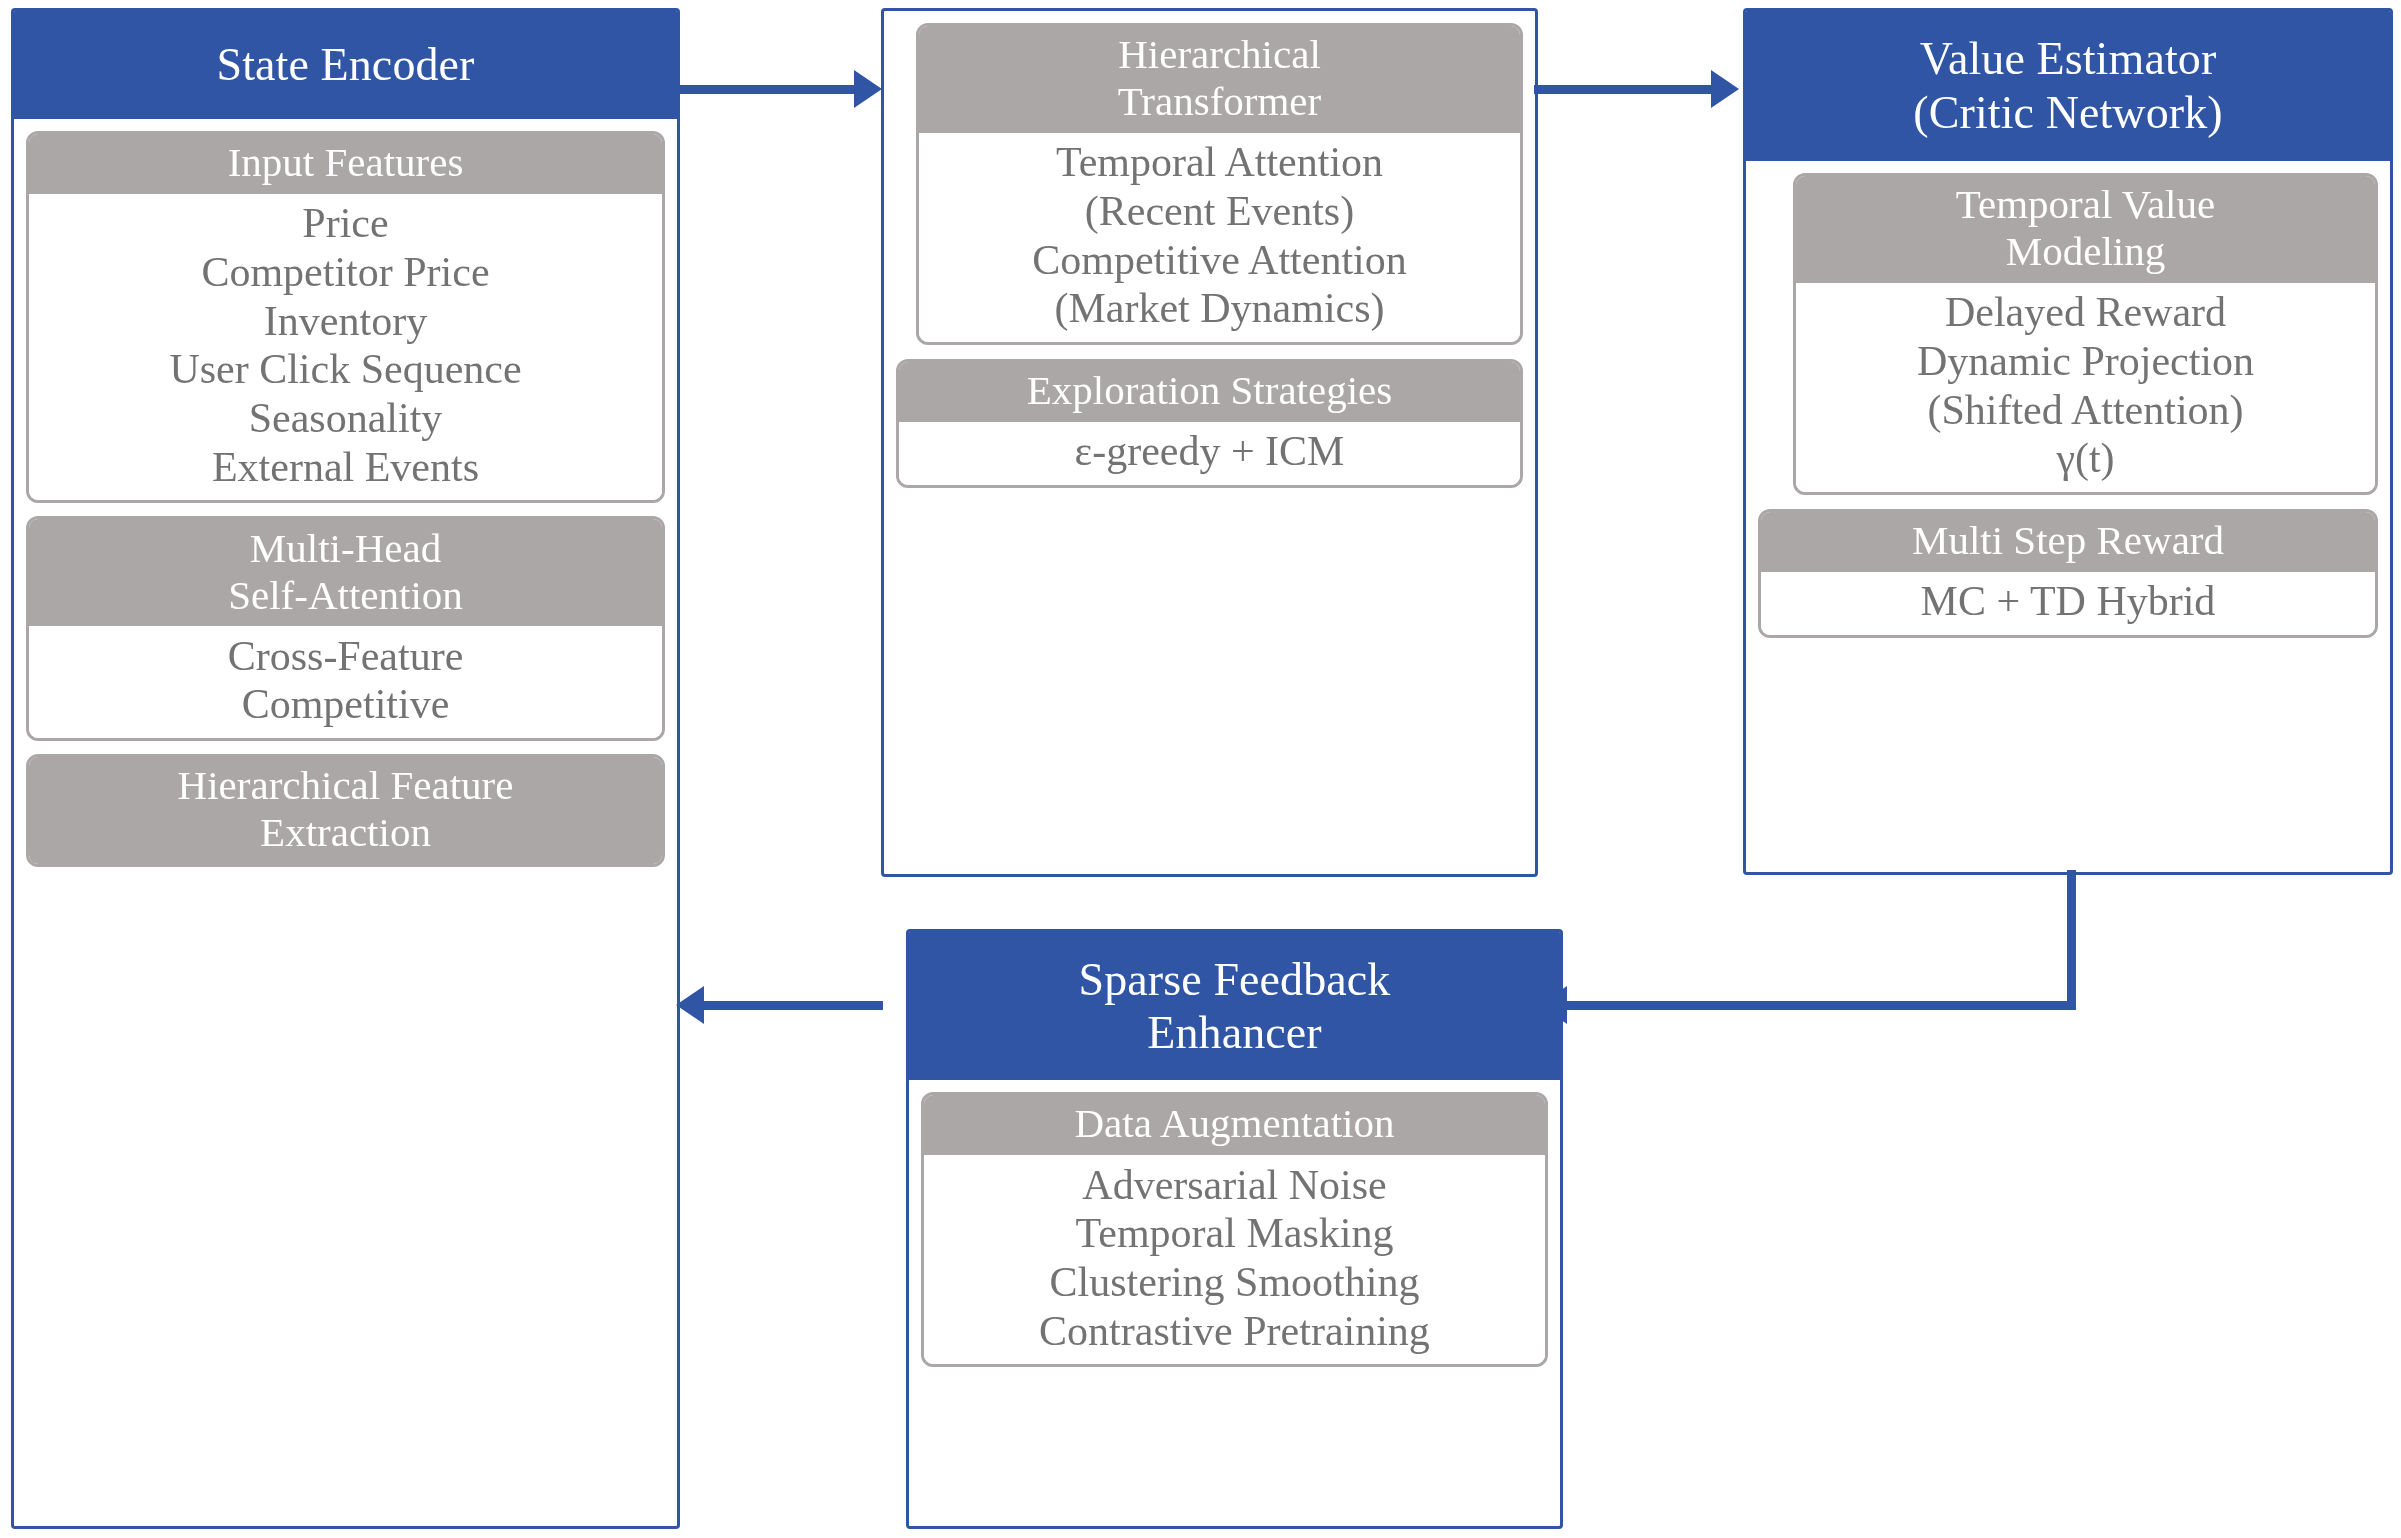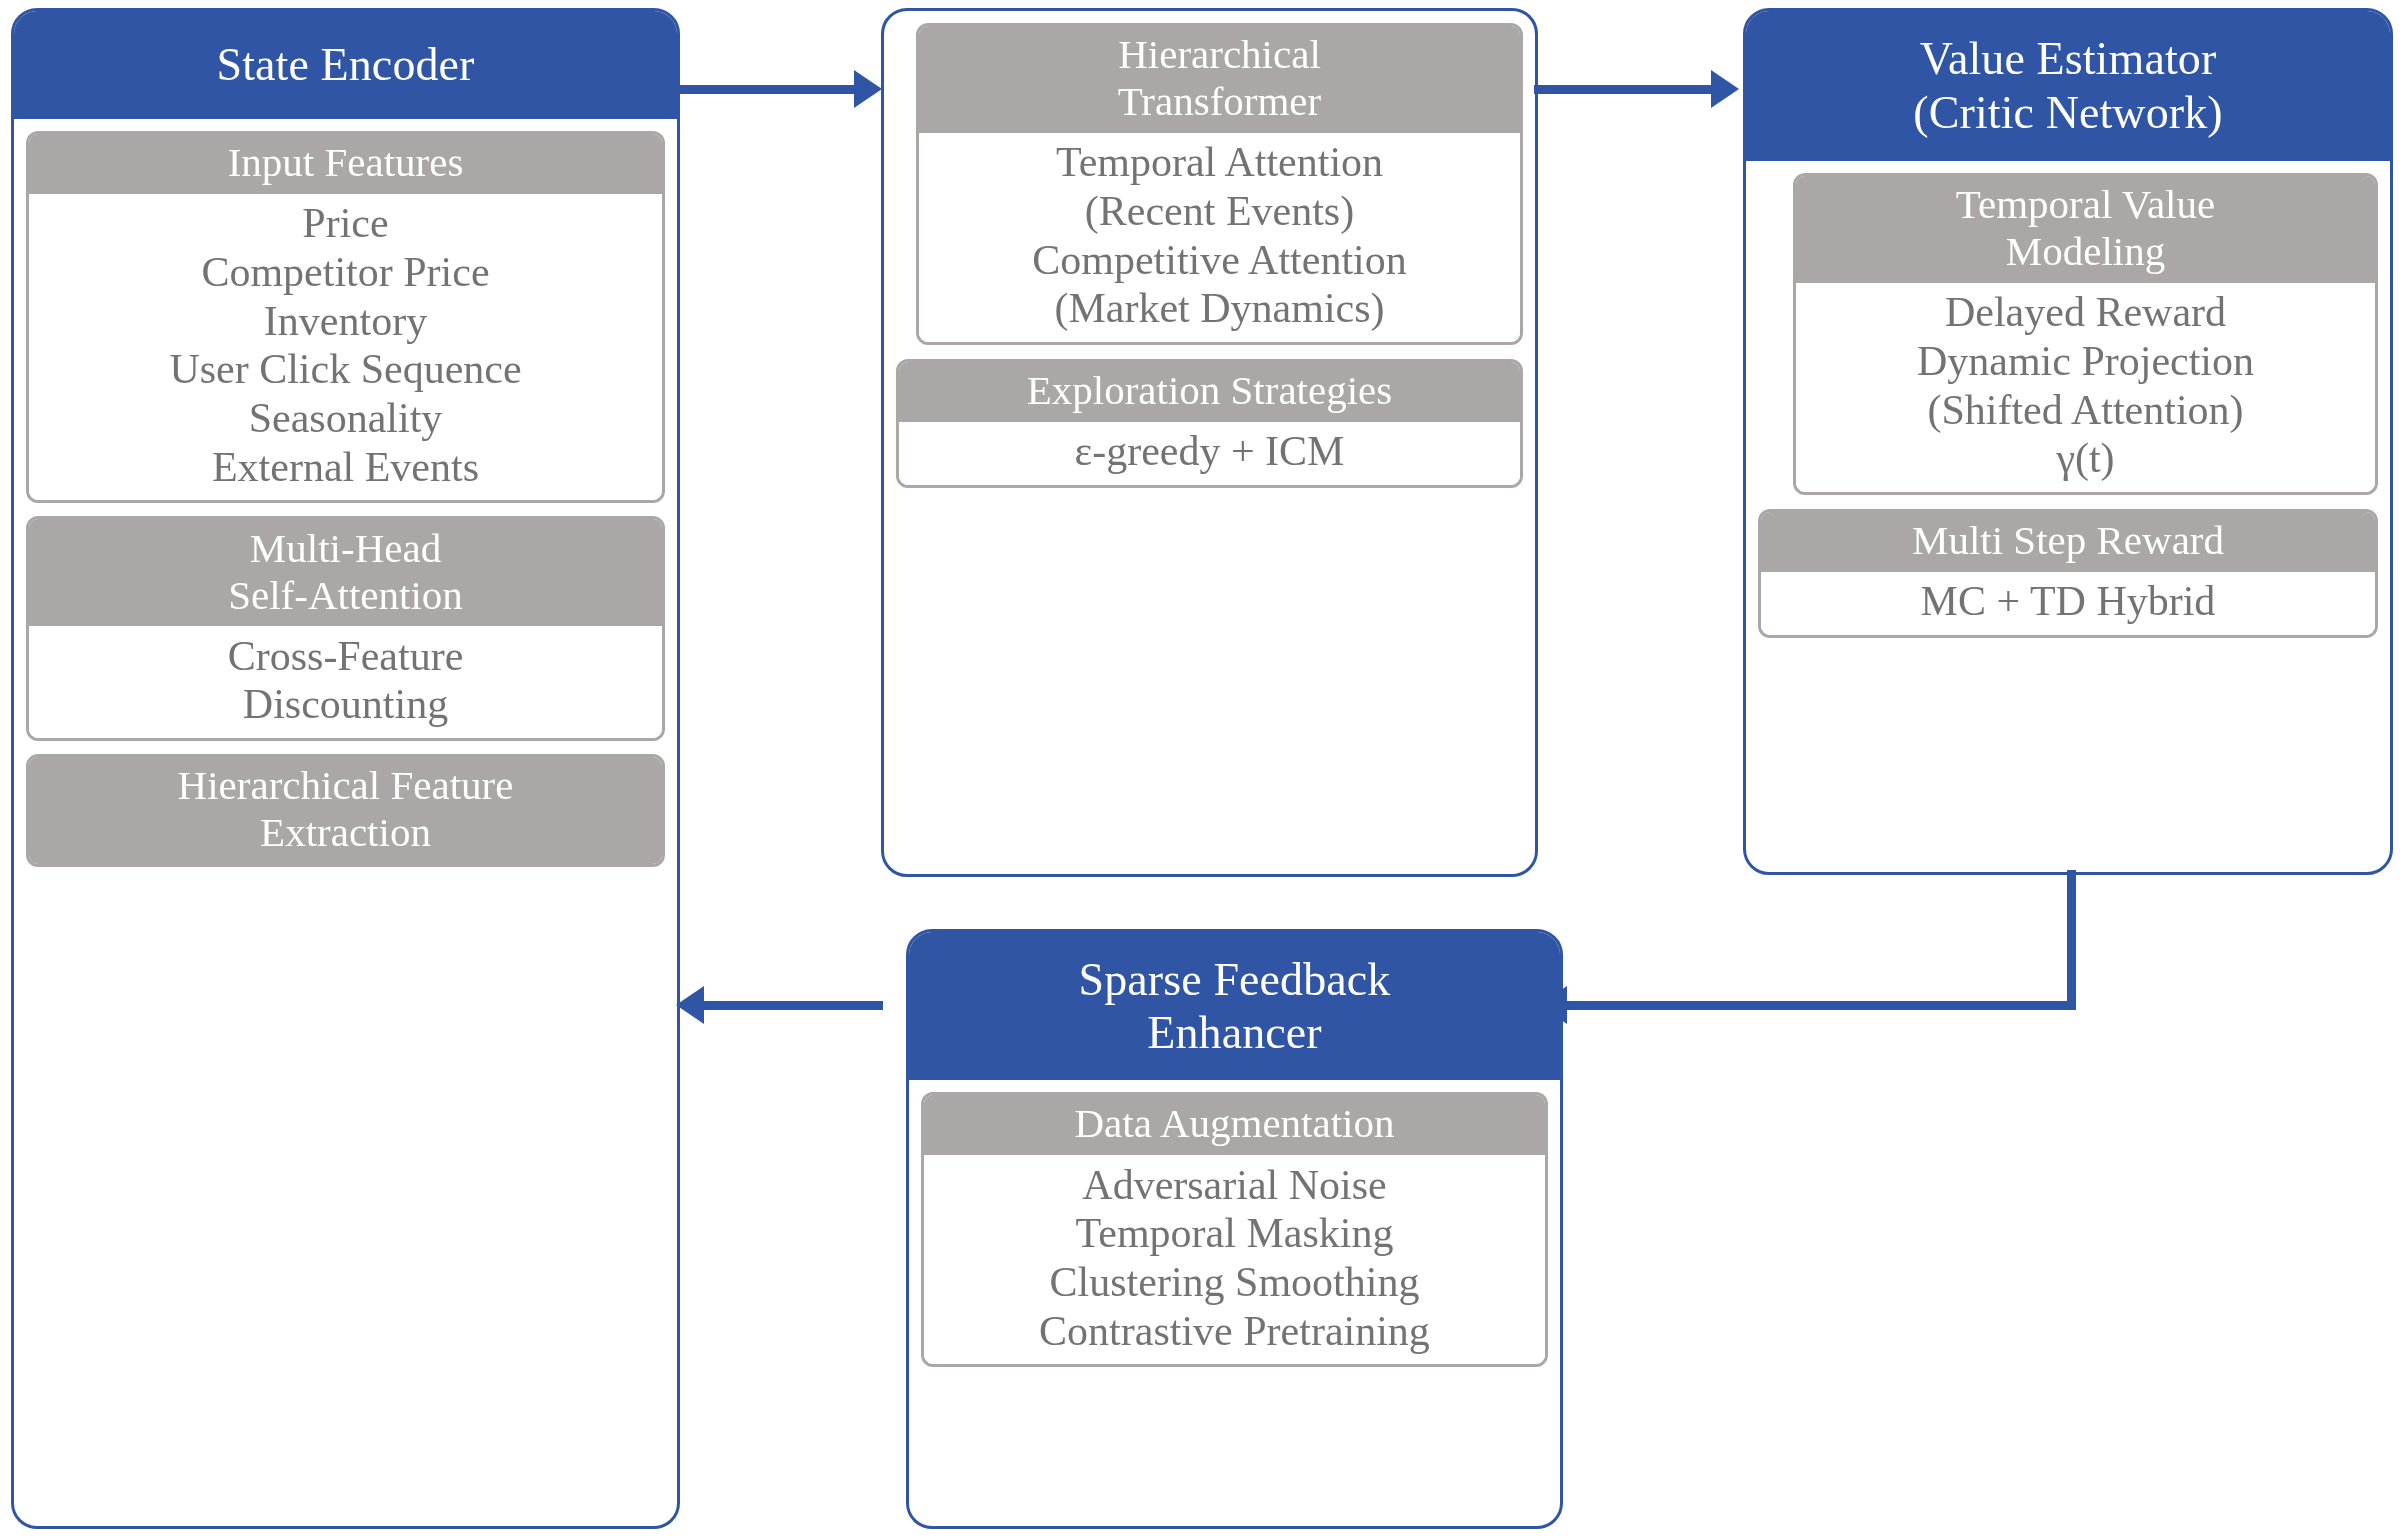--- a/index.html
+++ b/index.html
@@ -8,21 +8,21 @@
     font-family:"Liberation Serif","DejaVu Serif",serif;
     overflow:hidden;
   }
   #stage{position:relative;width:2401px;height:1539px;}
 
   
   .panel{
     position:absolute;
     box-sizing:border-box;
     border:3.8px solid #2F55A4;
-    border-radius:26px;
+    border-radius:4px;
     background:#ffffff;
     overflow:hidden;
   }
   .panel-head{
     background:#2F55A4;
     color:#ffffff;
     text-align:center;
     display:flex;
     flex-direction:column;
     align-items:center;
@@ -110,21 +110,21 @@
         </div>
       </div>
 
       <div class="card" style="flex:0 0 auto;">
         <div class="card-head t-sub">
           <span class="ln">Multi-Head</span>
           <span class="ln">Self-Attention</span>
         </div>
         <div class="card-body t-item">
           <span class="ln">Cross-Feature</span>
-          <span class="ln">Discounting</span>
+          <span class="ln">Competitive</span>
         </div>
       </div>
 
       <div class="card" style="flex:0 0 auto;">
         <div class="card-head t-sub">
           <span class="ln">Hierarchical Feature</span>
           <span class="ln">Extraction</span>
         </div>
       </div>
 

